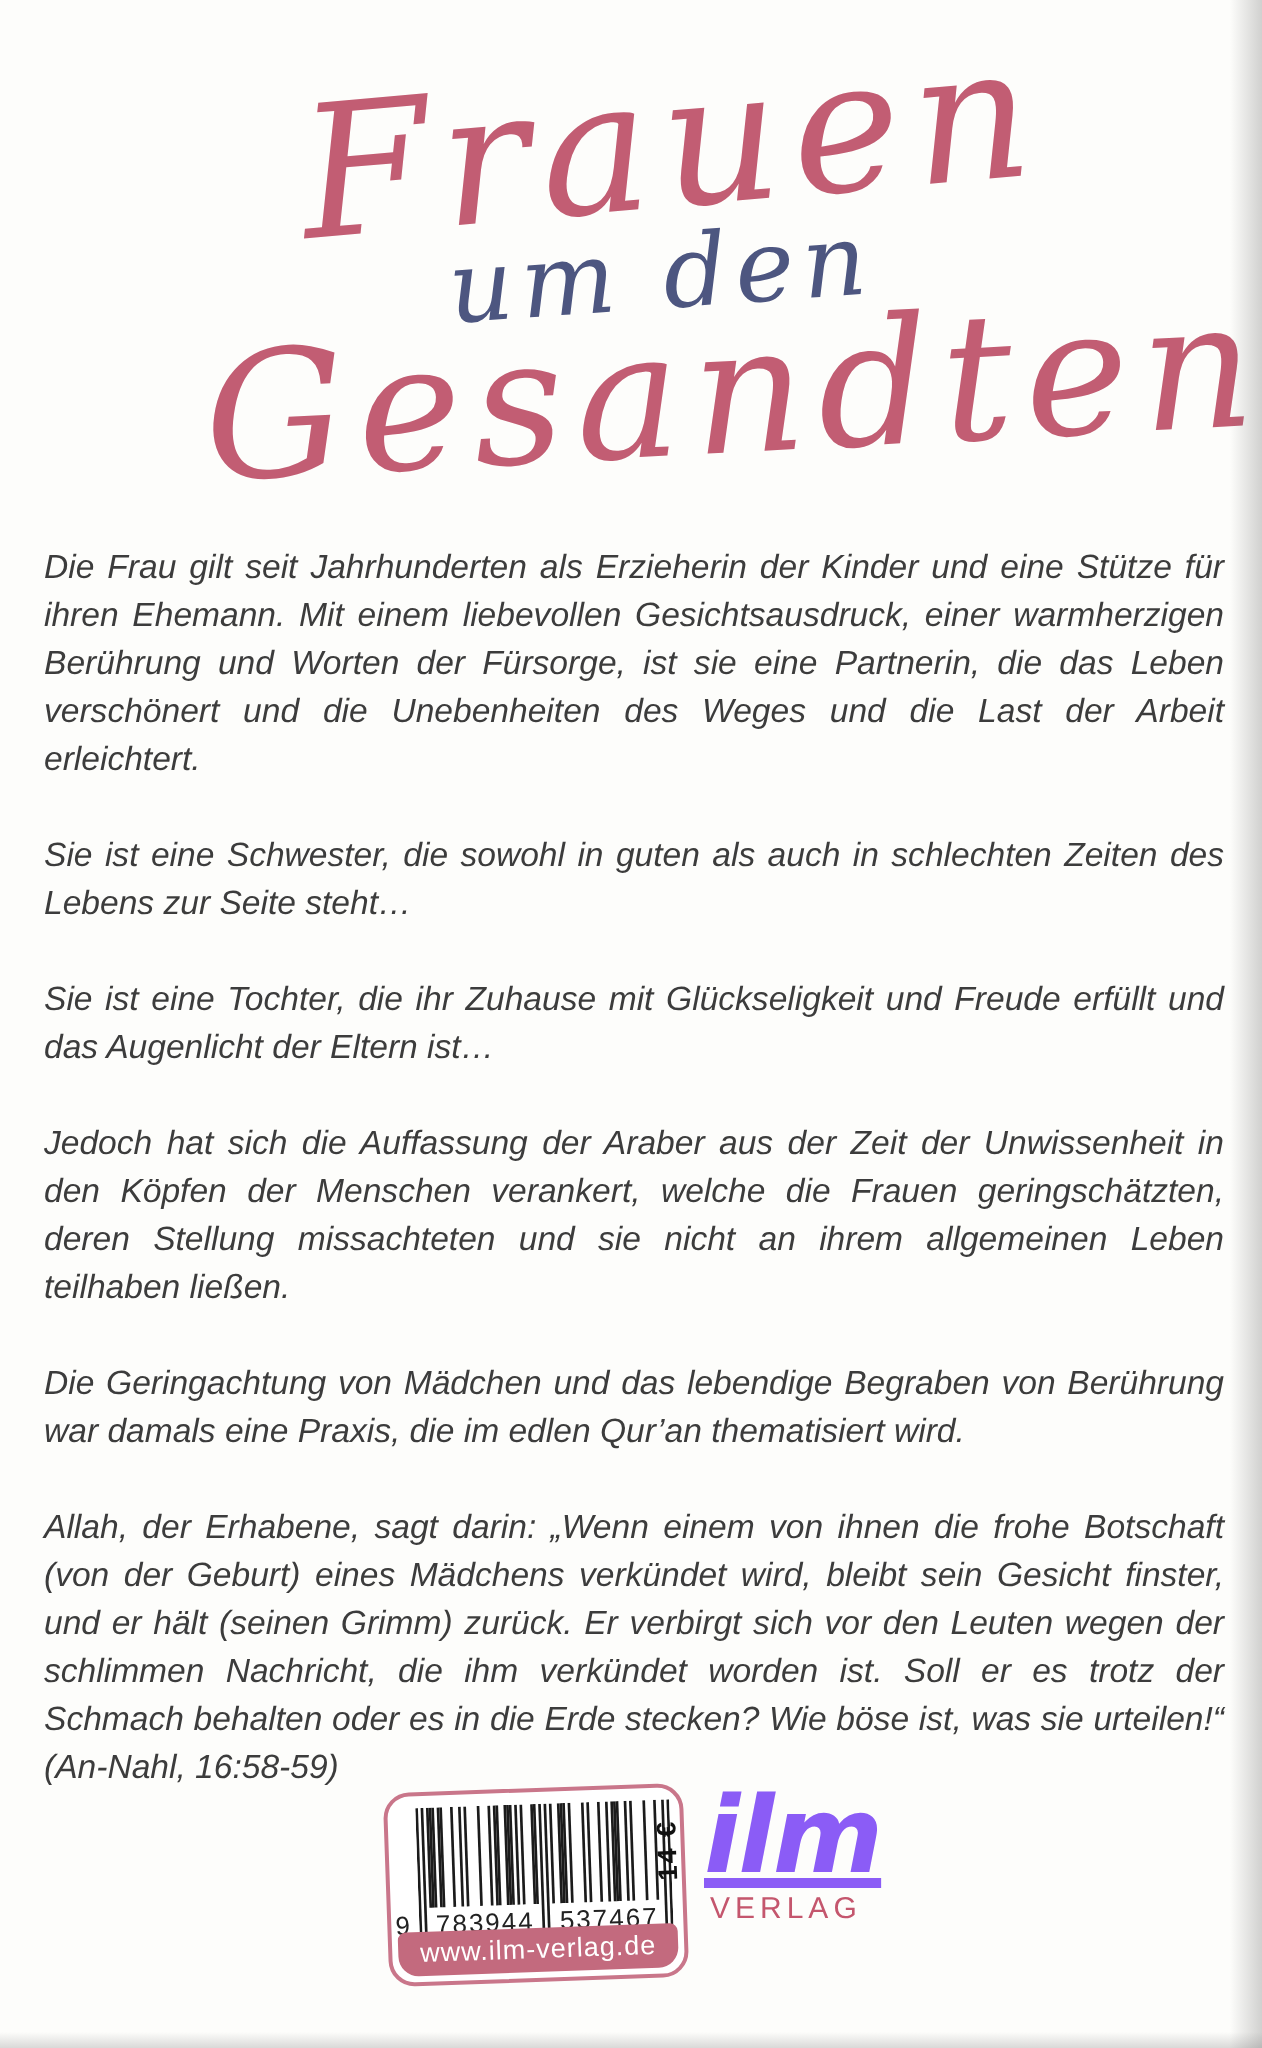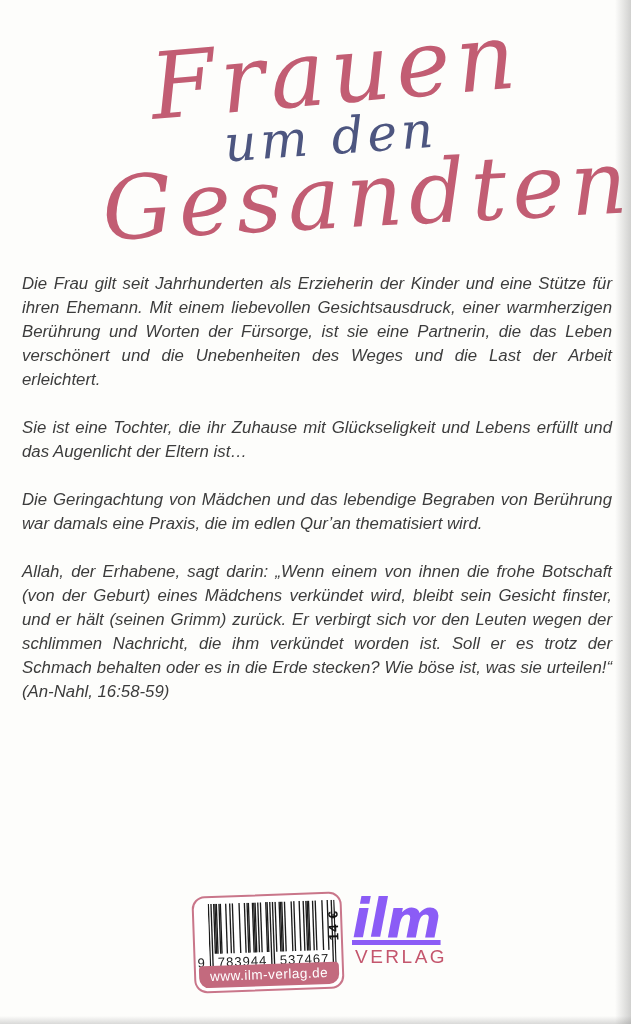--- a/index.html
+++ b/index.html
@@ -78,41 +78,43 @@
   
   .publisher{position:absolute;left:352px;top:893px;text-align:left;}
   .logo-ilm{
     font-family:"DejaVu Sans", sans-serif;
     font-style:italic;font-weight:bold;
     font-size:53px;line-height:52px;
     letter-spacing:-1px;
   }
   .logo-verlag{
     font-family:"Liberation Sans", sans-serif;
-    font-size:19px;letter-spacing:2.5px;
+    font-size:15px;letter-spacing:2.5px;
     margin-top:1px;padding-left:3px;
   }
 </style>
 </head>
 <body>
 
 <div class="page">
 
   <div class="edge-right"></div>
   <div class="edge-bottom"></div>
 
   <div class="title-block">
     <span class="title-word t-frauen" style="color: rgb(194, 93, 115);">Frauen</span>
     <span class="title-word t-umden" style="color: rgb(77, 86, 128);">um den</span>
     <span class="title-word t-gesandten" style="color: rgb(194, 93, 115);">Gesandten</span>
   </div>
 
   <div class="body-text">
     <p>Die Frau gilt seit Jahrhunderten als Erzieherin der Kinder und eine Stütze für ihren Ehemann. Mit einem liebevollen Gesichtsausdruck, einer warmherzigen Berührung und Worten der Fürsorge, ist sie eine Partnerin, die das Leben verschönert und die Unebenheiten des Weges und die Last der Arbeit erleichtert.</p>
-    <p>Sie ist eine Tochter, die ihr Zuhause mit Glückseligkeit und Lebens erfüllt und das Augenlicht der Eltern ist…</p>
+    <p>Sie ist eine Schwester, die sowohl in guten als auch in schlechten Zeiten des Lebens zur Seite steht…</p>
+    <p>Sie ist eine Tochter, die ihr Zuhause mit Glückseligkeit und Freude erfüllt und das Augenlicht der Eltern ist…</p>
+    <p>Jedoch hat sich die Auffassung der Araber aus der Zeit der Unwissenheit in den Köpfen der Menschen verankert, welche die Frauen geringschätzten, deren Stellung missachteten und sie nicht an ihrem allgemeinen Leben teilhaben ließen.</p>
     <p>Die Geringachtung von Mädchen und das lebendige Begraben von Berührung war damals eine Praxis, die im edlen Qur’an thematisiert wird.</p>
     <p>Allah, der Erhabene, sagt darin: „Wenn einem von ihnen die frohe Botschaft (von der Geburt) eines Mädchens verkündet wird, bleibt sein Gesicht finster, und er hält (seinen Grimm) zurück. Er verbirgt sich vor den Leuten wegen der schlimmen Nachricht, die ihm verkündet worden ist. Soll er es trotz der Schmach behalten oder es in die Erde stecken? Wie böse ist, was sie urteilen!“ (An-Nahl, 16:58-59)</p>
   </div>
 
   <div class="barcode-label">
     <div class="bars-wrap">
       <svg viewBox="0 0 95 64" preserveAspectRatio="none" fill="#1b1b1b">
           <rect x="0" y="0" width="1" height="64"></rect>
           <rect x="2" y="0" width="1" height="64"></rect>
           <rect x="4" y="0" width="1" height="50"></rect>

